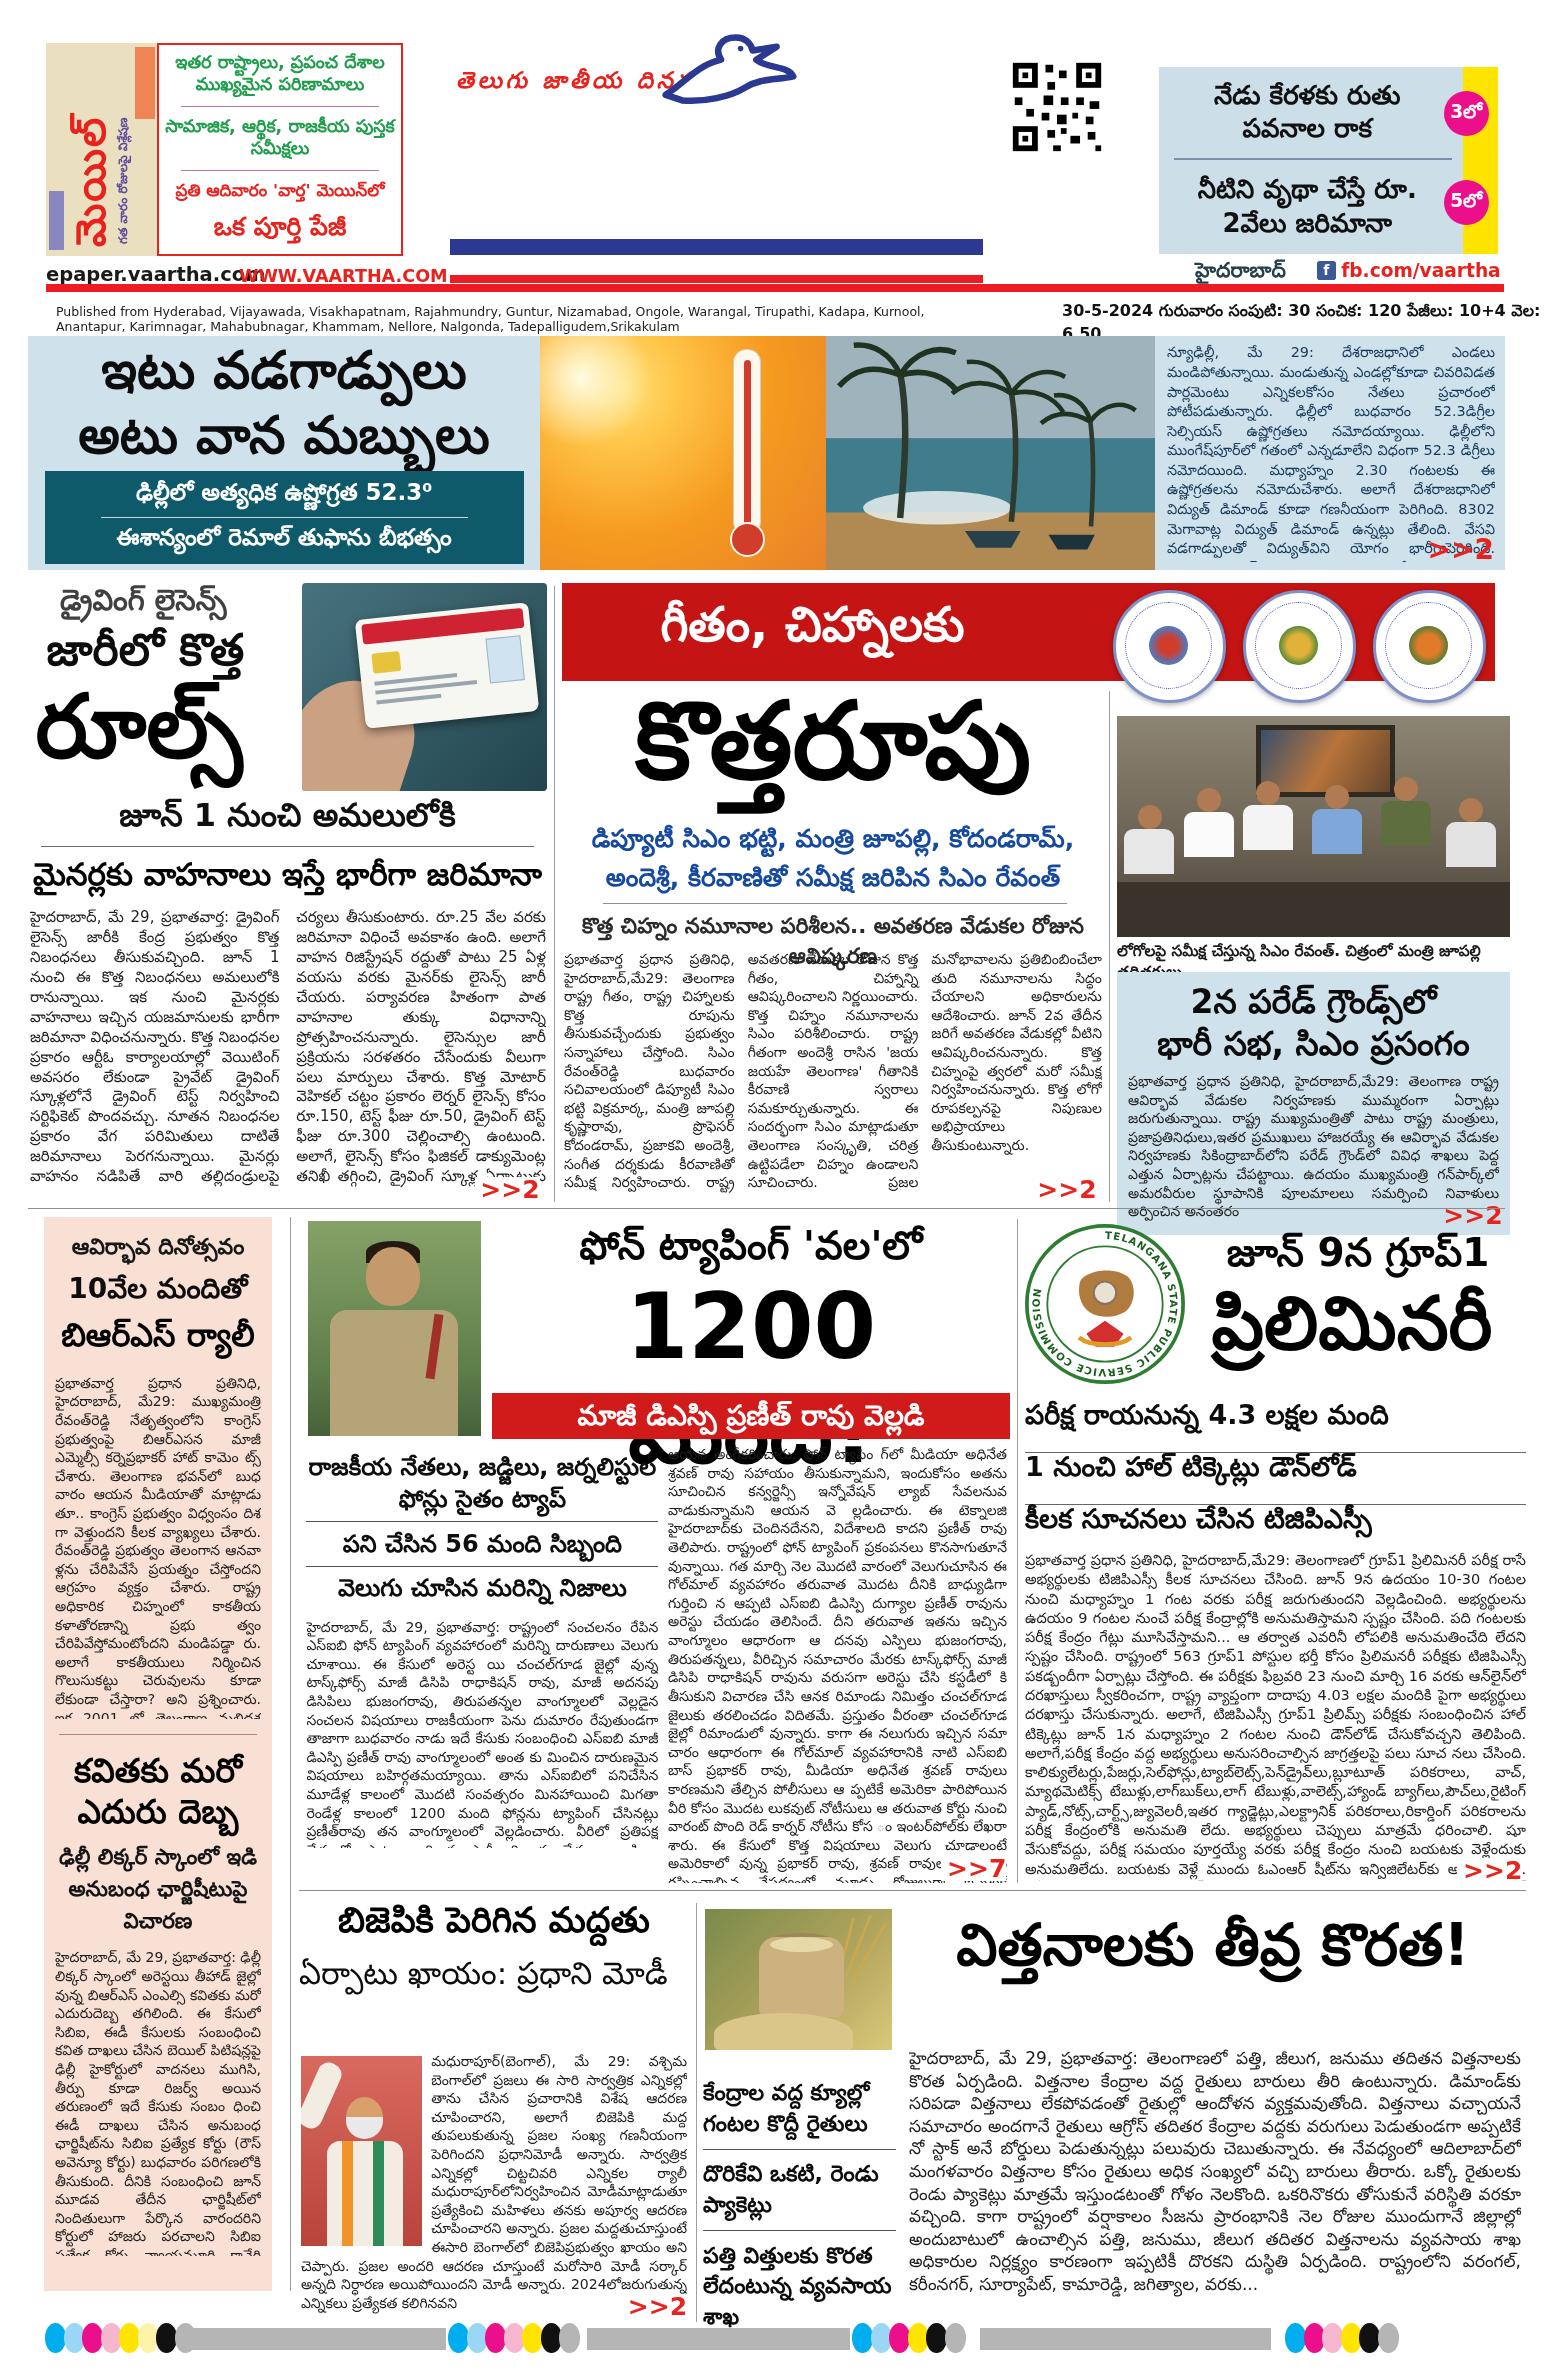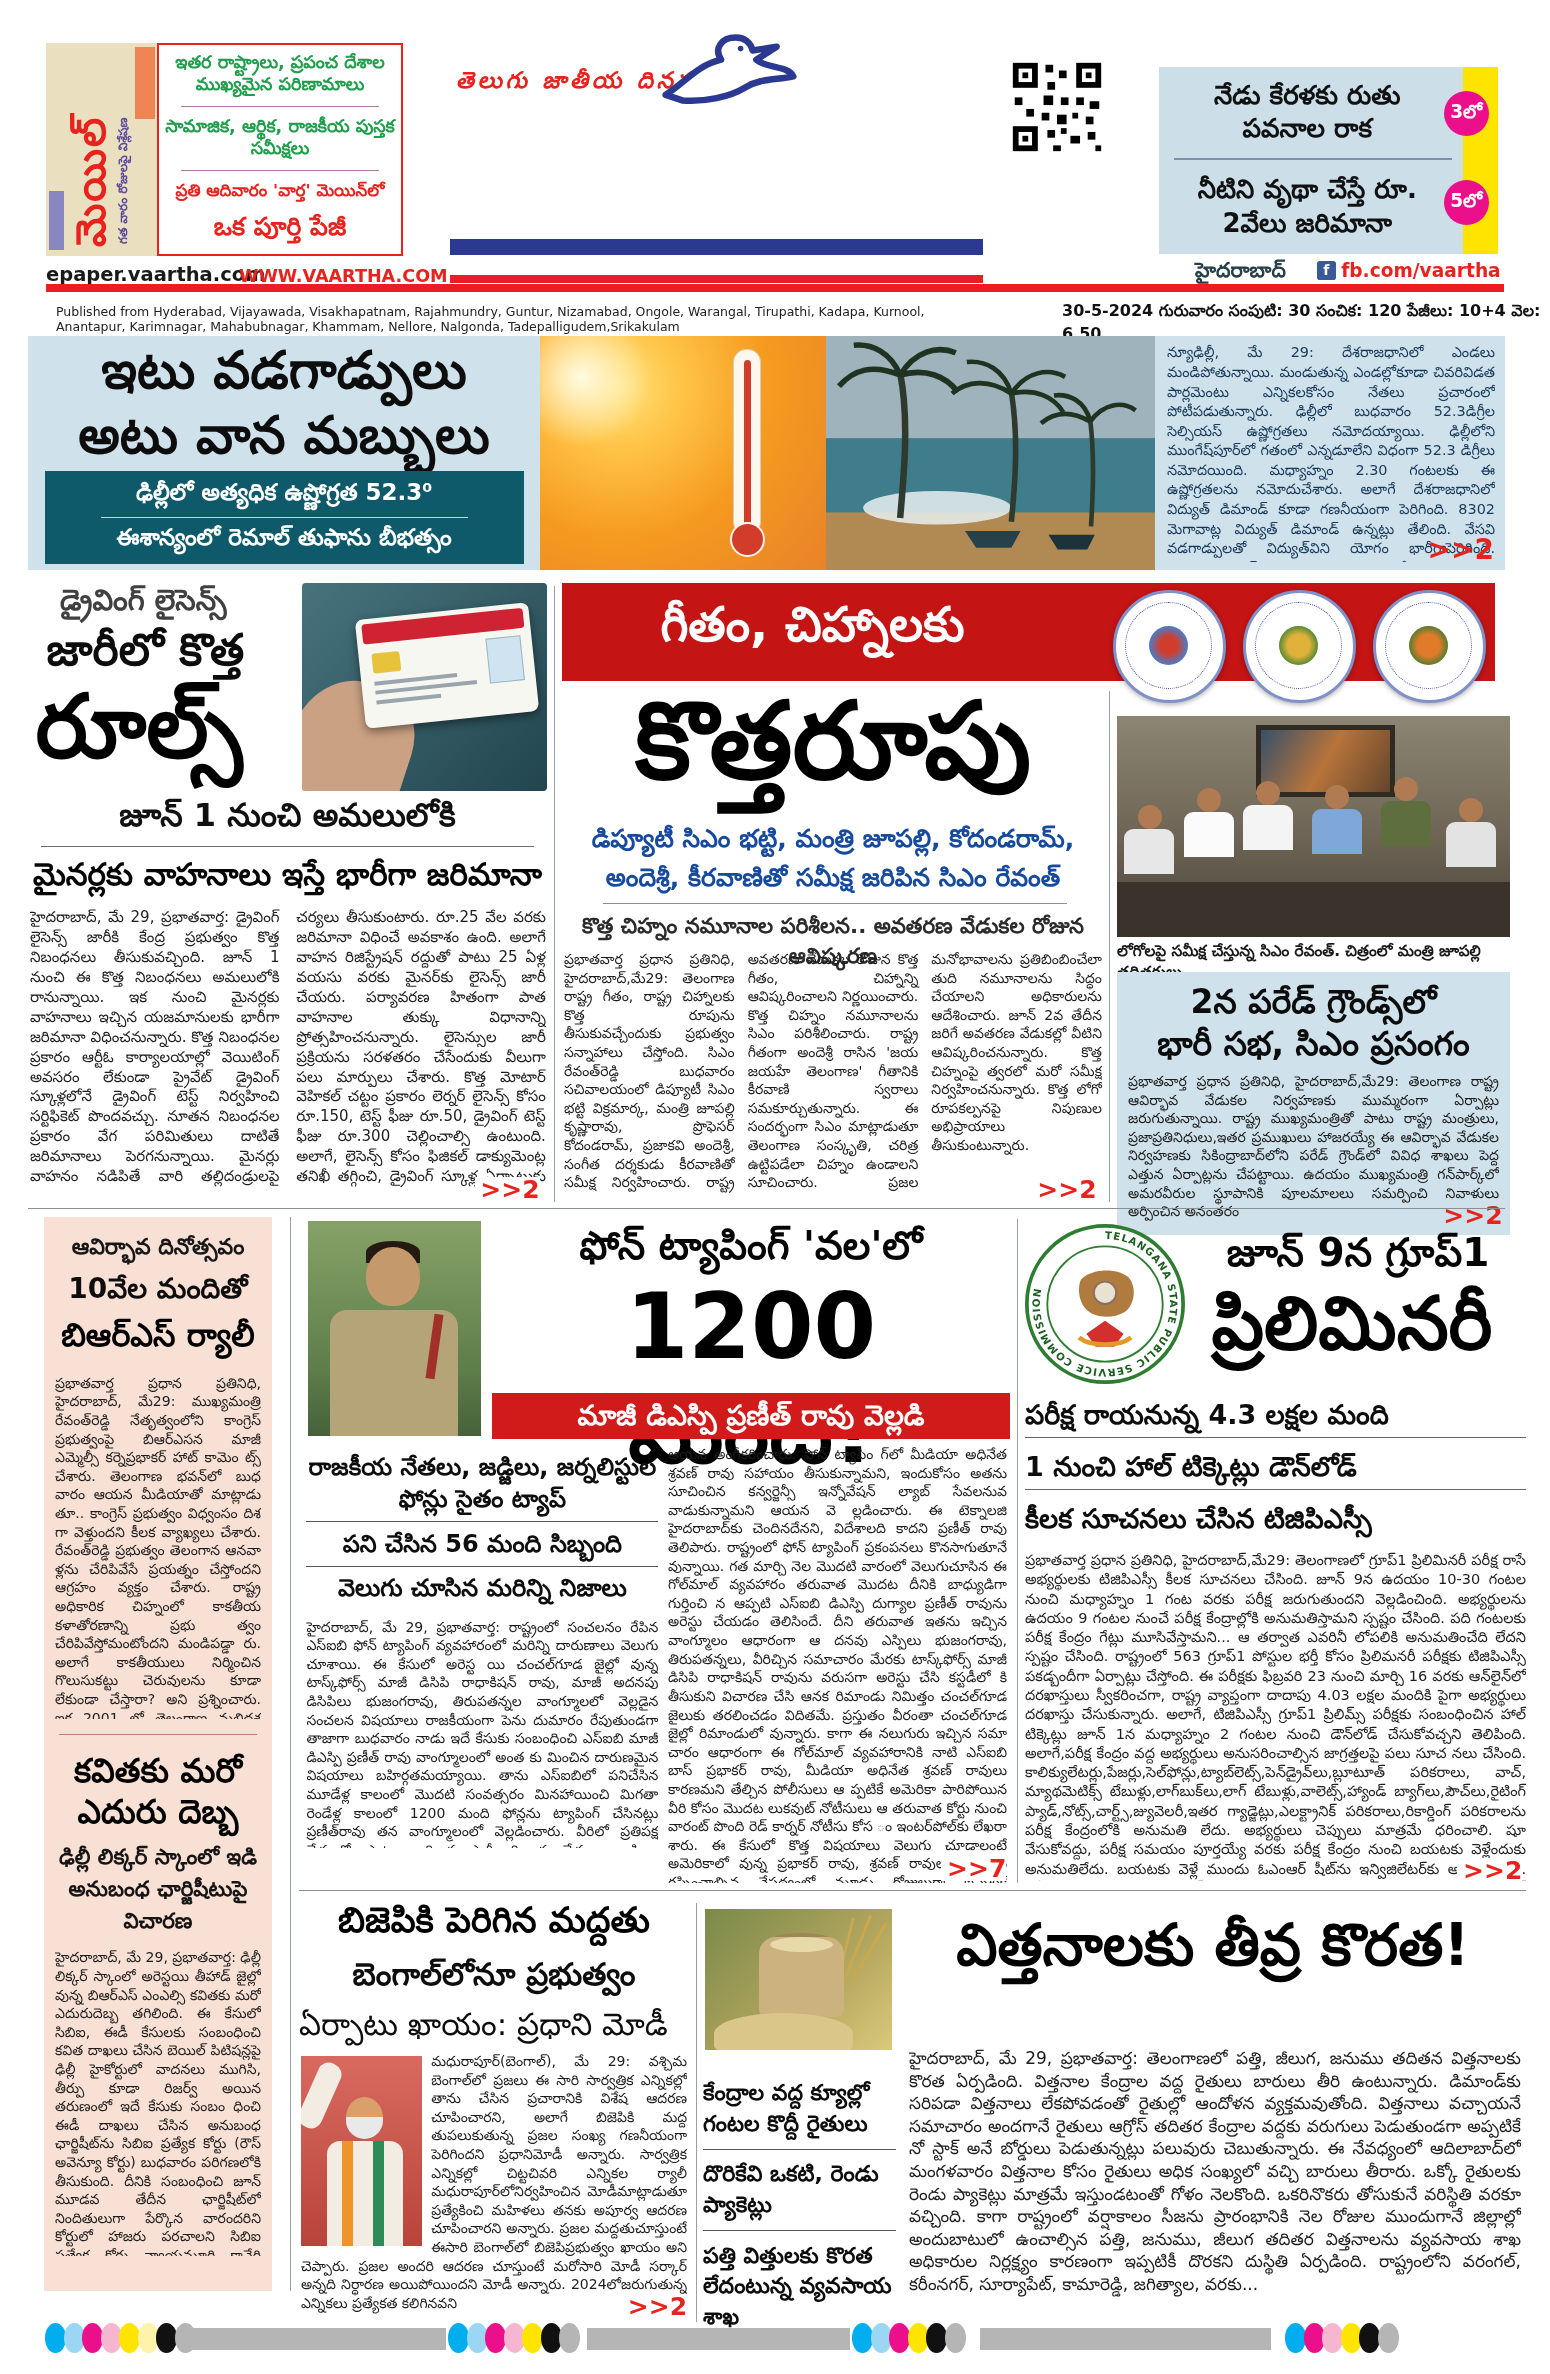--- a/index.html
+++ b/index.html
@@ -136,21 +136,21 @@
   #phone-left { position:absolute; left:7.4px; top:228px; width:352px; height:438px; }
   .ph-sub { font-size:24px; font-weight:bold; color:#0e0e0e; text-align:center; line-height:1.35; padding:5.6px 0; border-bottom:1.9px solid #555; }
   .ph-sub.last { border-bottom:none; }
   #phone-body1 { position:relative; margin-top:7.4px; height:230px; overflow:hidden; font-size:14px; }
   #phone-right { position:absolute; left:369px; top:228px; width:339px; height:438px; overflow:hidden; font-size:14px; }
 
   #group1 { left:1025px; top:1217px; width:501px; height:668px; }
   #tspsc-logo { position:absolute; left:0; top:7.4px; width:160px; height:160px; }
   #g1-h1 { position:absolute; left:165px; top:13px; width:336px; font-size:39px; font-weight:900; color:#050505; text-align:center; }
   #g1-h2 { position:absolute; left:153px; top:63px; width:348px; font-size:74px; font-weight:900; color:#000; text-align:center; white-space:nowrap; }
-  .g1-sub { position:absolute; left:0; width:501px; font-size:27px; font-weight:bold; color:#0d0d0d; text-align:left; padding-bottom:0; border-bottom:1.9px solid #666; }
+  .g1-sub { position:absolute; left:0; width:501px; font-size:27px; font-weight:bold; color:#0d0d0d; text-align:left; padding-bottom:15px; border-bottom:1.9px solid #666; }
   #g1-s1 { top:182px; } #g1-s2 { top:234px; } #g1-s3 { top:286px; border-bottom:none; }
   #g1-body { position:absolute; left:0; top:334px; width:501px; height:330px; overflow:hidden; font-size:14.5px; }
 
   
   #modi { left:299px; top:1900px; width:390px; height:436px; }
   #modi .h1 { font-size:35px; font-weight:900; color:#000; text-align:center; }
   #modi .h2 { font-size:31px; font-weight:bold; color:#0d0d0d; text-align:center; margin-top:7.4px; }
   #modi .h3 { font-size:31px; font-weight:normal; color:#0d0d0d; text-align:left; margin-top:5.6px; }
   #modi-bodywrap { position:absolute; left:1.9px; right:1.9px; top:152px; bottom:1.9px; overflow:hidden; font-size:14px; }
   #modi-photo { float:left; width:121px; height:190px; margin:3.7px 9.3px 3.7px 0; background:linear-gradient(180deg,#d96a5f,#b8443c); position:relative; overflow:hidden; }
@@ -454,21 +454,20 @@
     <div class="g1-sub" id="g1-s2">1 నుంచి హాల్ టిక్కెట్లు డౌన్‌లోడ్</div>
     <div class="g1-sub" id="g1-s3">కీలక సూచనలు చేసిన టిజిపిఎస్సీ</div>
     <div id="g1-body" class="body-txt j">ప్రభాతవార్త ప్రధాన ప్రతినిధి, హైదరాబాద్,మే29: తెలంగాణలో గ్రూప్1 ప్రిలిమినరీ పరీక్ష రాసే అభ్యర్థులకు టిజిపిఎస్సీ కీలక సూచనలు చేసింది. జూన్ 9న ఉదయం 10-30 గంటల నుంచి మధ్యాహ్నం 1 గంట వరకు పరీక్ష జరుగుతుందని వెల్లడించింది. అభ్యర్థులను ఉదయం 9 గంటల నుంచే పరీక్ష కేంద్రాల్లోకి అనుమతిస్తామని స్పష్టం చేసింది. పది గంటలకు పరీక్ష కేంద్రం గేట్లు మూసివేస్తామని... ఆ తర్వాత ఎవరినీ లోపలికి అనుమతించేది లేదని స్పష్టం చేసింది. రాష్ట్రంలో 563 గ్రూప్1 పోస్టుల భర్తీ కోసం ప్రిలిమనరీ పరీక్షకు టిజిపిఎస్సీ పకడ్బందీగా ఏర్పాట్లు చేస్తోంది. ఈ పరీక్షకు ఫిబ్రవరి 23 నుంచి మార్చి 16 వరకు ఆన్‌లైన్‌లో దరఖాస్తులు స్వీకరించగా, రాష్ట్ర వ్యాప్తంగా దాదాపు 4.03 లక్షల మందికి పైగా అభ్యర్థులు దరఖాస్తు చేసుకున్నారు. అలాగే, టిజిపిఎస్సీ గ్రూప్1 ప్రిలిమ్స్ పరీక్షకు సంబంధించిన హాల్ టిక్కెట్లు జూన్ 1న మధ్యాహ్నం 2 గంటల నుంచి డౌన్‌లోడ్ చేసుకోవచ్చని తెలిపింది. అలాగే,పరీక్ష కేంద్రం వద్ద అభ్యర్థులు అనుసరించాల్సిన జాగ్రత్తలపై పలు సూచ నలు చేసింది. కాలిక్యులేటర్లు,పేజర్లు,సెల్‌ఫోన్లు,ట్యాబ్‌లెట్స్,పెన్‌డ్రైవ్‌లు,బ్లూటూత్ పరికరాలు, వాచ్, మ్యాథమెటిక్స్ టేబుళ్లు,లాగ్‌బుక్‌లు,లాగ్ టేబుళ్లు,వాలెట్స్,హ్యాండ్ బ్యాగ్‌లు,పౌచ్‌లు,రైటింగ్ ప్యాడ్,నోట్స్,చార్ట్స్,జ్యువెలరీ,ఇతర గ్యాడ్జెట్లు,ఎలక్ట్రానిక్ పరికరాలు,రికార్డింగ్ పరికరాలను పరీక్ష కేంద్రంలోకి అనుమతి లేదు. అభ్యర్థులు చెప్పులు మాత్రమే ధరించాలి. షూ వేసుకోవద్దు, పరీక్ష సమయం పూర్తయ్యే వరకు పరీక్ష కేంద్రం నుంచి బయటకు వెళ్లేందుకు అనుమతిలేదు. బయటకు వెళ్లే ముందు ఓఎంఆర్ షీట్‌ను ఇన్విజిలేటర్‌కు అందజేయాలి. పరీక్ష కేంద్రం వద్ద బయో మెట్రిక్ ఉదయం 9.30 గంటలకే మొదలవుతుంది. ఇన్విజిలేటర్ బయో మెట్రిక్ క్యాప్చర్ చేయకుండా అభ్యర్థుల పరీక్షకేంద్రాన్ని వీడివెళ్లొద్దు,ఒకవేశఎవరైనా తమ బయోమెట్రిక్‌లను ఇవ్వకపోతే..</div>
     <div class="more" style="right:3.7px;bottom:1.9px;">&gt;&gt;2</div>
   </div>
 
   <div class="hline" style="left:299px;top:1890px;width:1227px;"></div>
 
   <div class="abs" id="modi">
     <div class="h1">బిజెపికి పెరిగిన మద్దతు</div>
-    <div class="h2">బెంగాల్‌లోనూ ప్రభుత్వం</div>
     <div class="h3">ఏర్పాటు ఖాయం: ప్రధాని మోడీ</div>
     <div id="modi-bodywrap" class="body-txt j">
       <div id="modi-photo">
         <div class="arm"></div>
           <div class="head"></div>
           <div class="beard"></div>
           <div class="torso"></div>
           <div class="scarf1"></div>
           <div class="scarf2"></div>
       </div>

